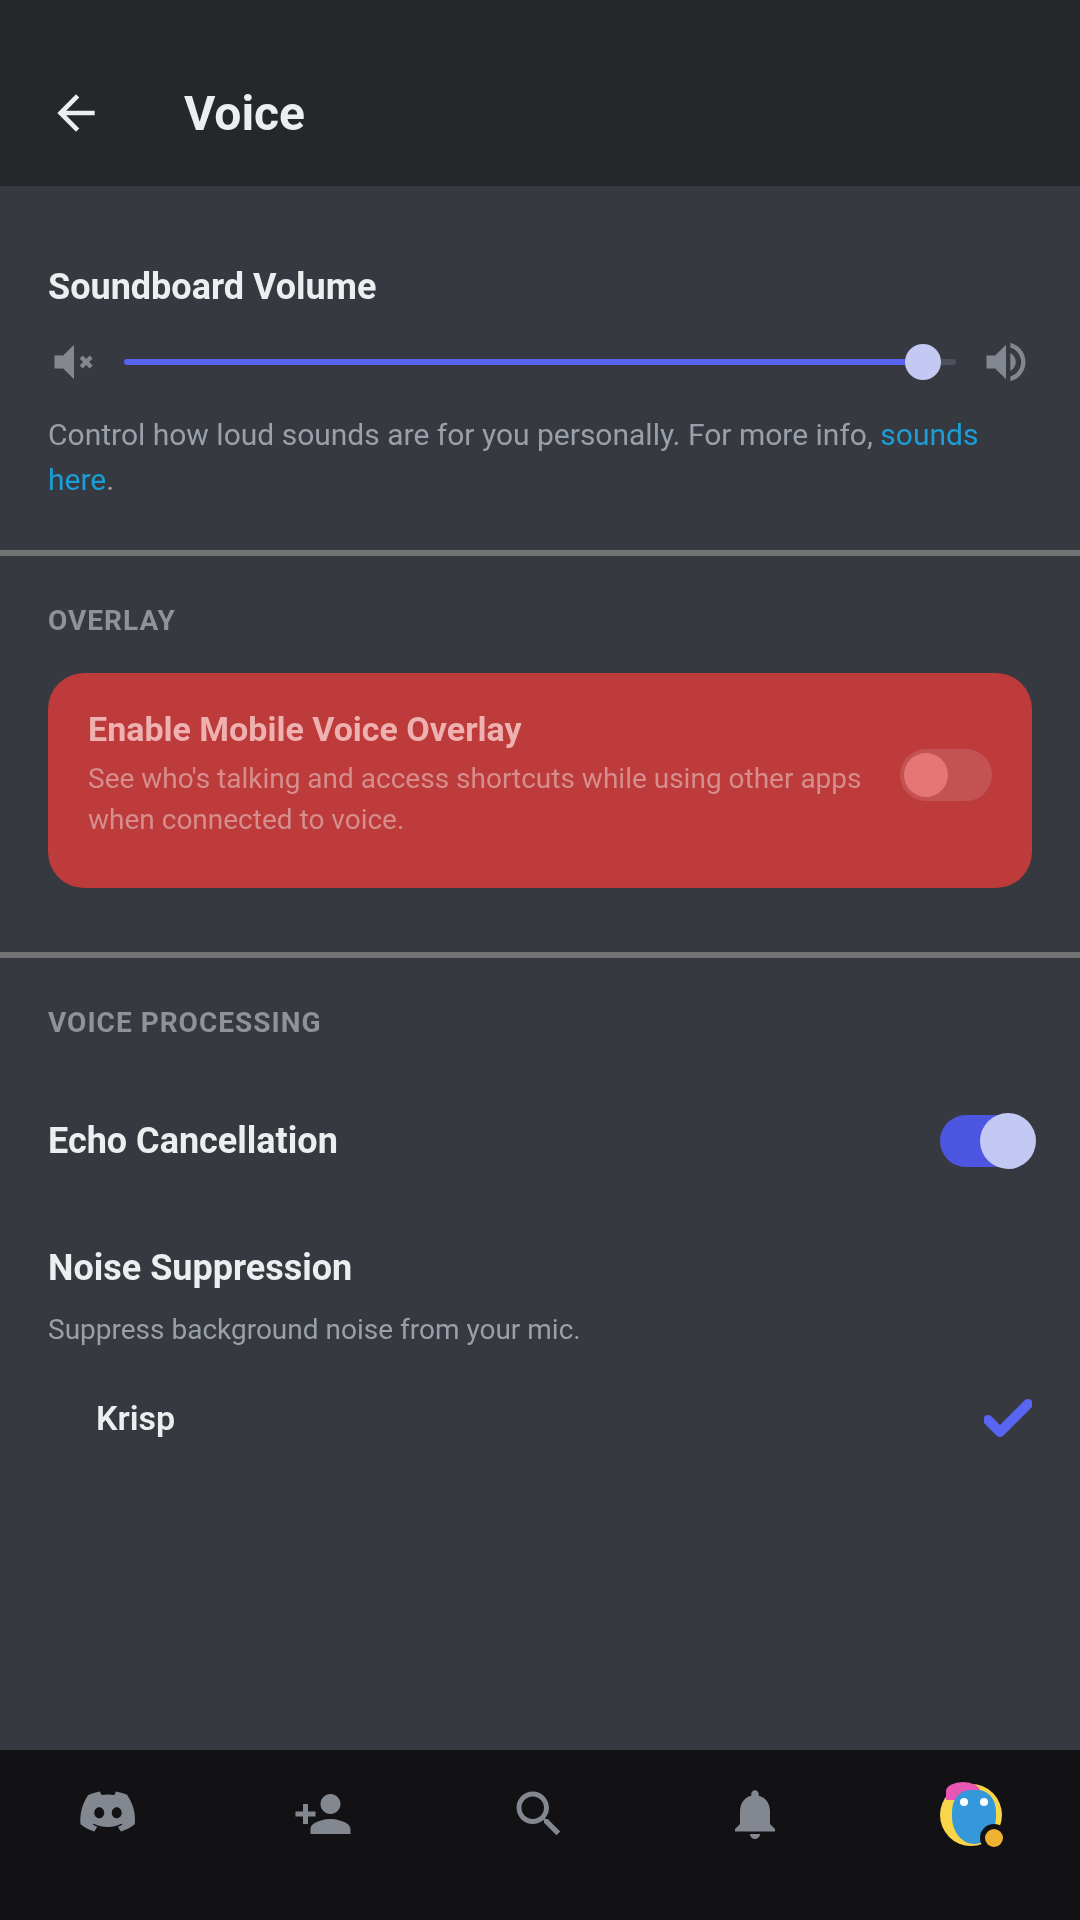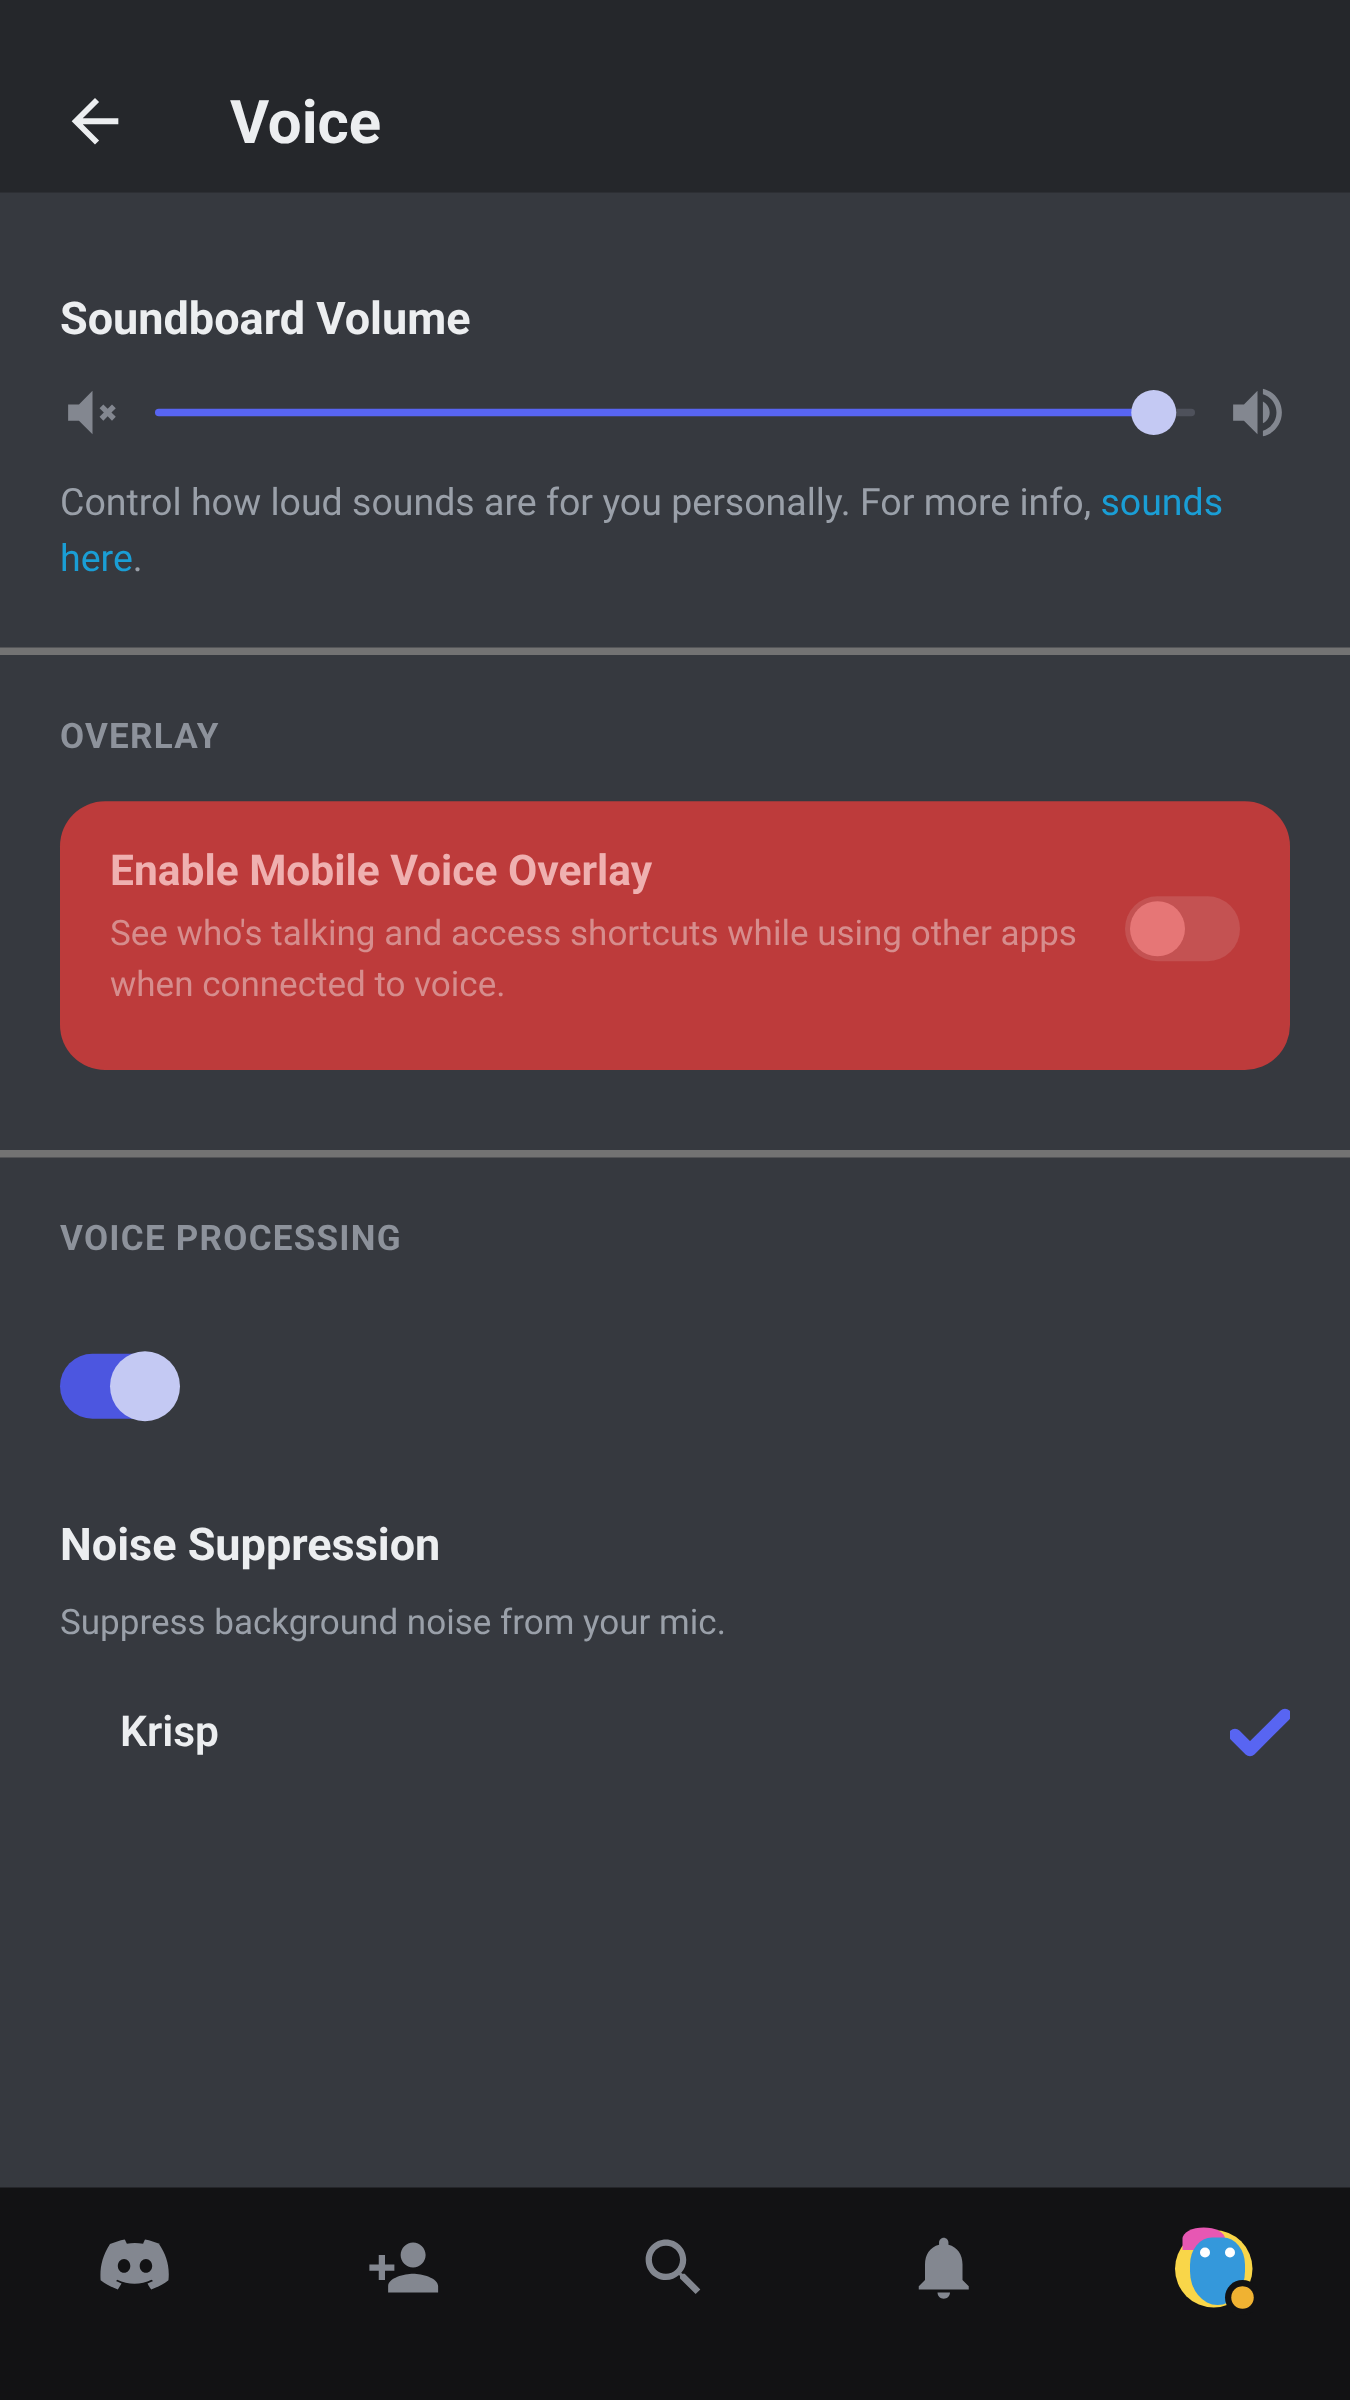--- a/index.html
+++ b/index.html
@@ -8,21 +8,21 @@
     height: 1920px;
     background: #36393f;
     font-family: -apple-system, BlinkMacSystemFont, "Segoe UI", Roboto, sans-serif;
     color: #dcddde;
     overflow: hidden;
     position: relative;
   }
 
   .header {
     background: #25272b;
-    height: 154px;
+    height: 186px;
     display: flex;
     align-items: center;
     padding: 0 48px;
     padding-top: 40px;
   }
   .back-icon {
     width: 56px;
     height: 56px;
     fill: #eceef0;
     margin-right: 80px;
@@ -252,20 +252,21 @@
     <div class="toggle toggle-off">
       <div class="knob"></div>
     </div>
   </div>
 </div>
 
 <div class="section">
   <div class="section-header">VOICE PROCESSING</div>
 
   <div class="setting-row">
+    <div class="setting-title">Echo Cancellation</div>
     <div class="toggle toggle-on">
       <div class="knob"></div>
     </div>
   </div>
 
   <div class="setting-row" style="display:block; padding-bottom:10px;">
     <div class="setting-title">Noise Suppression</div>
     <div class="setting-desc">Suppress background noise from your mic.</div>
   </div>
 

